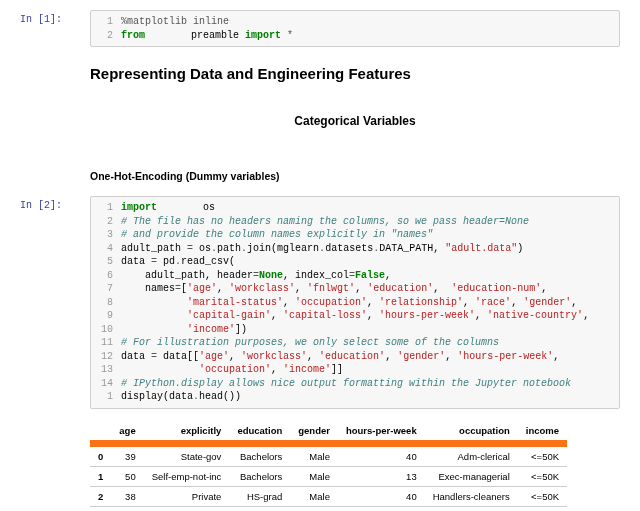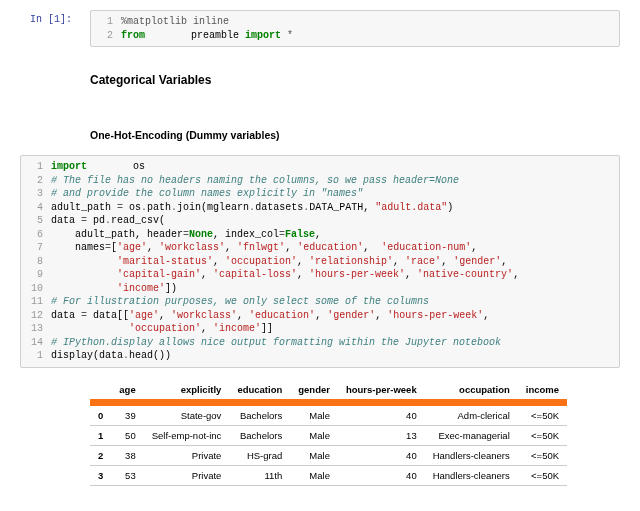--- a/index.html
+++ b/index.html
@@ -8,21 +8,21 @@
     padding: 10px 20px 20px 20px;
     font-family: "Helvetica Neue", Helvetica, Arial, sans-serif;
     font-size: 11px;
     color: #000;
     background: #fff;
     width: 640px;
   }
   .cell { display: flex; margin-bottom: 6px; }
   .prompt {
     flex: 0 0 70px;
-    text-align: center;
+    text-align: left;
     padding: 4px 8px 0 0;
     font-family: Menlo, Monaco, "Courier New", monospace;
     font-size: 10px;
     color: #303F9F;
   }
   .input-area {
     flex: 1;
     border: 1px solid #cfcfcf;
     border-radius: 2px;
     background: #f7f7f7;
@@ -37,21 +37,21 @@
   }
   .ln { color: #999; display:inline-block; width:16px; text-align:right; margin-right:8px; user-select:none; }
   .c-kw { color: #008000; font-weight: bold; }
   .c-op { color: #555; }
   .c-str { color: #BA2121; }
   .c-cmt { color: #408080; font-style: italic; }
   .c-nm { color: #000; padding-left: 40px; }
   .c-bool { color: #008000; font-weight: bold; }
   .c-magic { color: #555; }
   h2.md { font-size: 15px; font-weight: bold; margin: 10px 0 14px 0; }
-  h3.md { font-size: 12px; font-weight: bold; margin: 8px 0 16px 0; }
+  h3.md { font-size: 12px; font-weight: bold; margin: 8px 0 16px 0; text-align: center; }
   .md-body { flex:1; padding: 2px 0; }
   .md-strong { font-weight: bold; font-size: 10.5px; margin: 4px 0 6px 0; }
   table.df {
     border-collapse: collapse;
     font-size: 9.5px;
     margin-top: 4px;
   }
   table.df th, table.df td {
     padding: 4px 8px;
     text-align: right;
@@ -66,37 +66,41 @@
 <div class="cell">
   <div class="prompt">In [1]:</div>
   <div class="input-area">
     <div class="code"><span class="ln">1</span><span class="c-magic">%matplotlib inline</span>
 <span class="ln">2</span><span class="c-kw">from</span> <span class="c-nm">preamble</span> <span class="c-kw">import</span> <span class="c-op">*</span></div>
   </div>
 </div>
 
 <div class="cell">
   <div class="prompt"></div>
+  <div class="md-body">
+    <h2 class="md">Representing Data and Engineering Features</h2>
+  </div>
 </div>
 
 <div class="cell">
   <div class="prompt"></div>
   <div class="md-body">
     <h3 class="md">Categorical Variables</h3>
   </div>
 </div>
 
 <div class="cell" style="margin-top:18px;">
   <div class="prompt"></div>
   <div class="md-body">
     <div class="md-strong">One-Hot-Encoding (Dummy variables)</div>
   </div>
 </div>
 
 <div class="cell">
+  <div class="prompt">In [2]:</div>
   <div class="input-area">
     <div class="code"><span class="ln">1</span><span class="c-kw">import</span> <span class="c-nm">os</span>
 <span class="ln">2</span><span class="c-cmt"># The file has no headers naming the columns, so we pass header=None</span>
 <span class="ln">3</span><span class="c-cmt"># and provide the column names explicitly in "names"</span>
 <span class="ln">4</span>adult_path <span class="c-op">=</span> os<span class="c-op">.</span>path<span class="c-op">.</span>join(mglearn<span class="c-op">.</span>datasets<span class="c-op">.</span>DATA_PATH, <span class="c-str">"adult.data"</span>)
 <span class="ln">5</span>data <span class="c-op">=</span> pd<span class="c-op">.</span>read_csv(
 <span class="ln">6</span>    adult_path, header<span class="c-op">=</span><span class="c-bool">None</span>, index_col<span class="c-op">=</span><span class="c-bool">False</span>,
 <span class="ln">7</span>    names<span class="c-op">=</span>[<span class="c-str">'age'</span>, <span class="c-str">'workclass'</span>, <span class="c-str">'fnlwgt'</span>, <span class="c-str">'education'</span>,  <span class="c-str">'education-num'</span>,
 <span class="ln">8</span>           <span class="c-str">'marital-status'</span>, <span class="c-str">'occupation'</span>, <span class="c-str">'relationship'</span>, <span class="c-str">'race'</span>, <span class="c-str">'gender'</span>,
 <span class="ln">9</span>           <span class="c-str">'capital-gain'</span>, <span class="c-str">'capital-loss'</span>, <span class="c-str">'hours-per-week'</span>, <span class="c-str">'native-country'</span>,

